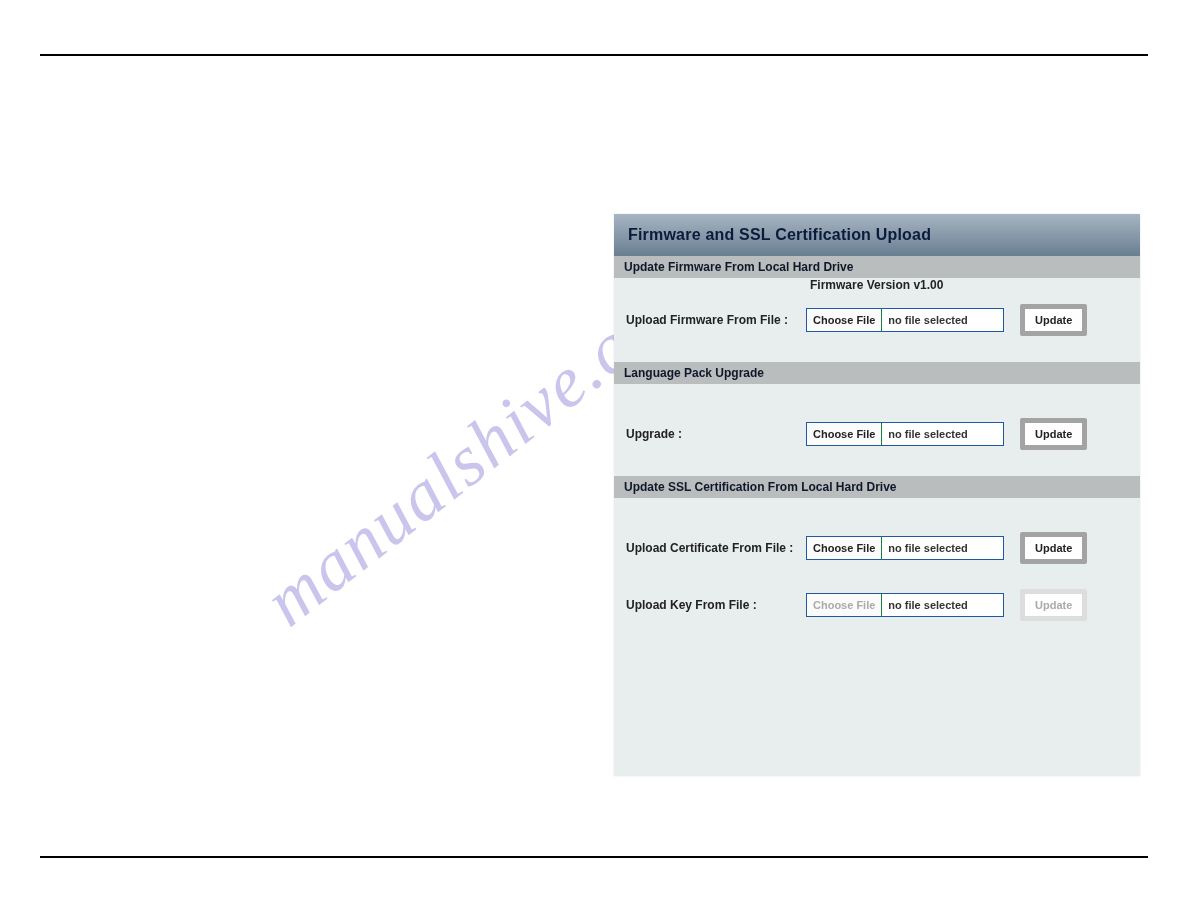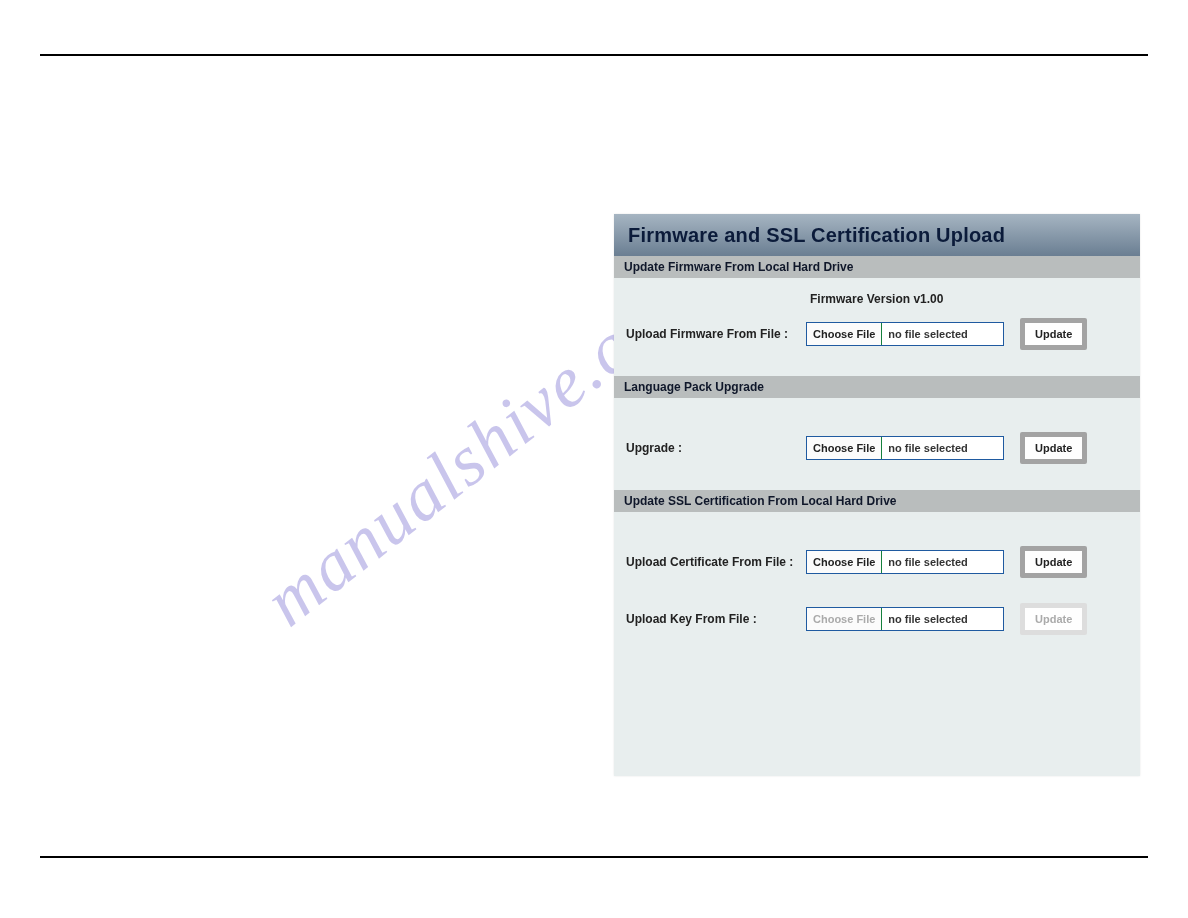--- a/index.html
+++ b/index.html
@@ -31,35 +31,35 @@
     top: 214px;
     width: 526px;
     height: 562px;
     background: #e8eeee;
     box-shadow: 0 0 2px rgba(0,0,0,0.1);
   }
   .panel-header {
     height: 42px;
     background: linear-gradient(to bottom, #a6b5c2 0%, #6a7e92 100%);
     color: #0b1b3a;
-    font-size: 20px;
+    font-size: 16px;
     font-weight: bold;
     padding-left: 14px;
     line-height: 42px;
     letter-spacing: 0.2px;
   }
   .section-bar {
     background: #b9bdbd;
     color: #0f172a;
     font-size: 12px;
     font-weight: bold;
     padding: 4px 10px;
   }
   .section-body {
-    padding: 14px 12px 18px 12px;
+    padding: 0 12px 18px 12px;
   }
   .version-line {
     text-align: left;
     padding-left: 184px;
     font-size: 12px;
     font-weight: bold;
     color: #222;
     margin-bottom: 12px;
   }
   .row {

